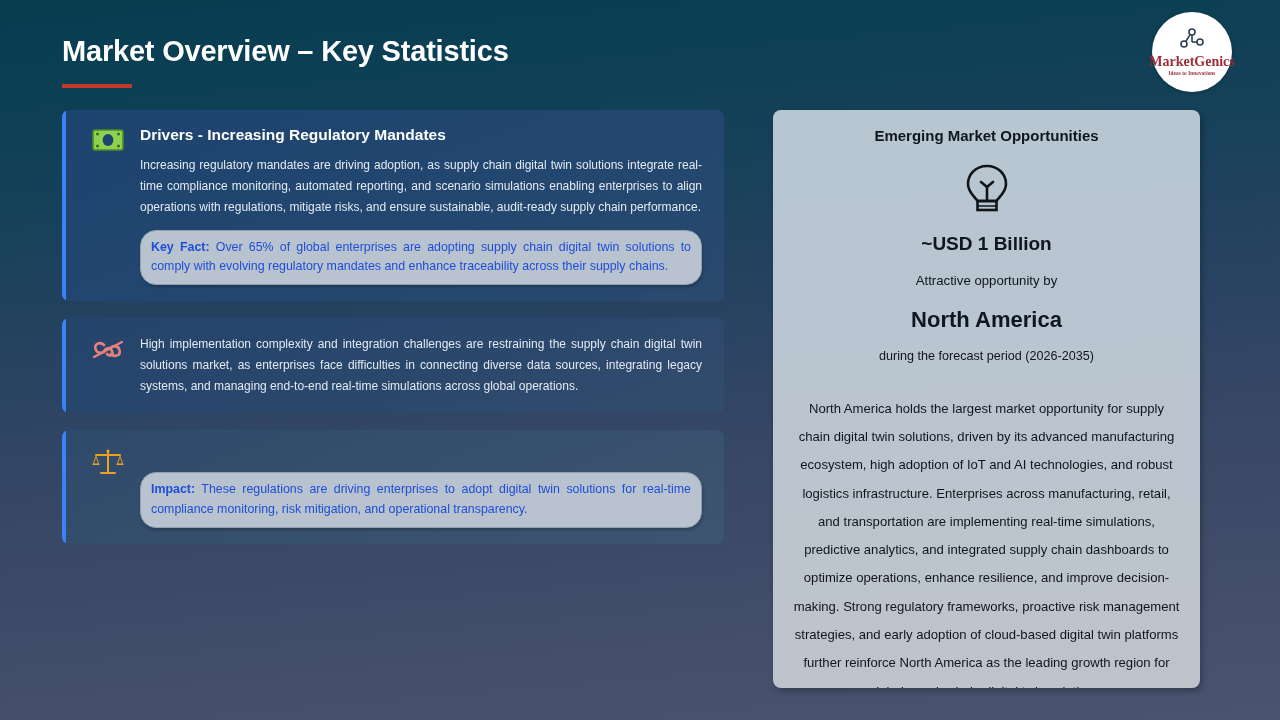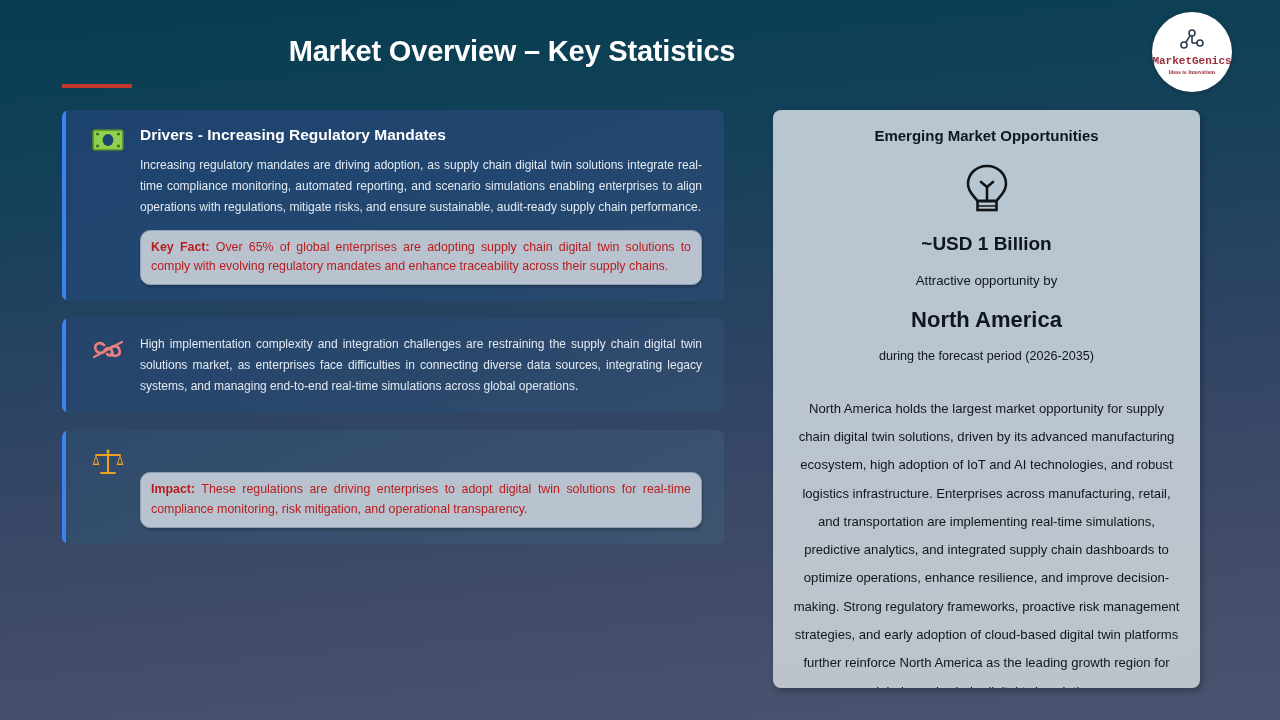--- a/index.html
+++ b/index.html
@@ -32,21 +32,20 @@
     top: 36px;
     width: 900px;
   }
   .slide-title {
     font-size: 29px;
     font-weight: bold;
     color: #ffffff;
     letter-spacing: -0.2px;
     line-height: 1.1;
     white-space: nowrap;
-    text-align: center;
   }
   .title-underline {
     margin-top: 16px;
     width: 70px;
     height: 4px;
     background: #c0392b;
   }
 
   
   .logo-badge {
@@ -58,24 +57,24 @@
     border-radius: 50%;
     background: #ffffff;
     display: flex;
     flex-direction: column;
     align-items: center;
     justify-content: center;
     box-shadow: 0 1px 4px rgba(0,0,0,0.25);
   }
   .logo-mark { margin-bottom: 1px; }
   .logo-name {
-    font-size: 11px;
+    font-size: 14px;
     font-weight: bold;
     color: #9b2d3a;
-    font-family: Liberation Mono, monospace;
+    font-family: Liberation Serif, serif;
     line-height: 1;
   }
   .logo-tag {
     font-size: 5.2px;
     font-weight: bold;
     color: #9b2d3a;
     font-family: "Liberation Serif", serif;
     margin-top: 1.5px;
     letter-spacing: 0.1px;
   }
@@ -131,24 +130,24 @@
     color: #e3eaf2;
     line-height: 1.75;
     text-align: justify;
     text-justify: inter-word;
   }
 
   .callout {
     margin-top: 12px;
     background: #b9c3cf;
     border: 1px solid #8fa0b2;
-    border-radius: 10px;
+    border-radius: 16px;
     padding: 7px 10px;
     font-size: 12.4px;
-    color: #b91c1c;
+    color: #1d4ed8;
     line-height: 1.6;
     text-align: justify;
     text-justify: inter-word;
     box-shadow: 1px 2px 3px rgba(0,0,0,0.22);
   }
   .callout b { font-weight: bold; }
   .callout-spaced { margin-top: 26px; }
 
   
   .right-panel {

